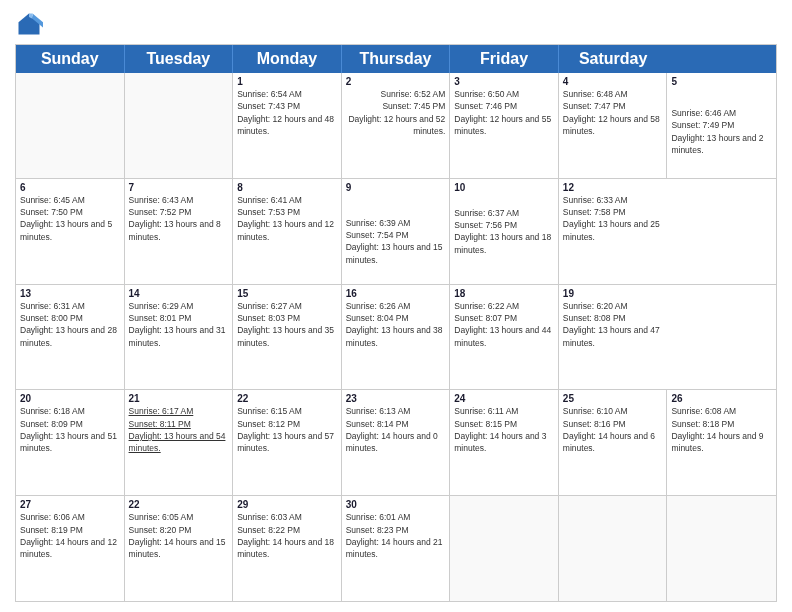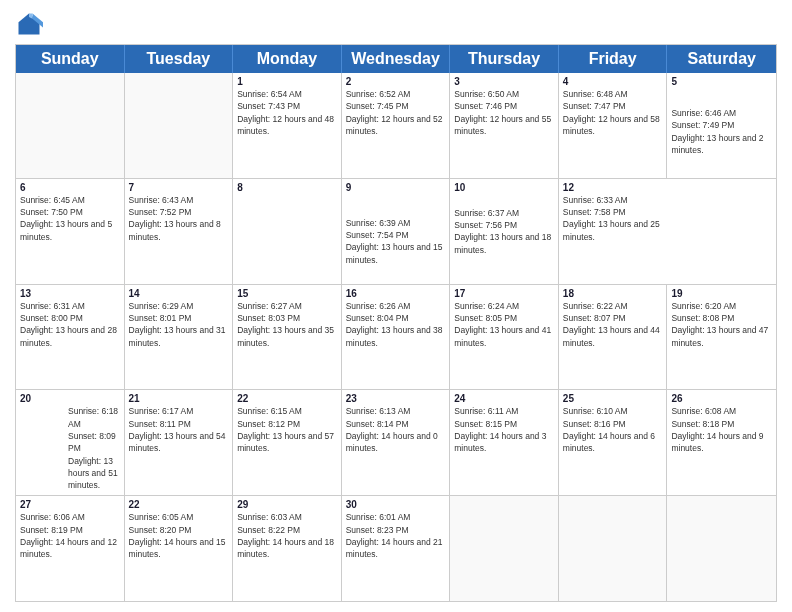--- a/index.html
+++ b/index.html
@@ -133,38 +133,37 @@
       <div class="main-title"></div>
       <div class="subtitle"></div>
     </div>
   </div>
 
   <div class="calendar">
     <div class="cal-header-row">
     <div class="cal-header-cell">Sunday</div>
         <div class="cal-header-cell">Tuesday</div>
         <div class="cal-header-cell">Monday</div>
-        <div class="cal-header-cell">Wednesday</div>
         <div class="cal-header-cell">Thursday</div>
         <div class="cal-header-cell">Friday</div>
         <div class="cal-header-cell">Saturday</div>
       </div>
     <div class="cal-body">
     <div class="cal-row">
           <div class="cal-cell empty"></div>
           <div class="cal-cell empty"></div>
           <div class="cal-cell">
             <div class="cell-day">1</div>
             <div class="cell-info" style="white-space: pre-line;">Sunrise: 6:54 AM
 Sunset: 7:43 PM
 Daylight: 12 hours and 48 minutes.</div>
           </div>
           <div class="cal-cell">
             <div class="cell-day">2</div>
-            <div class="cell-info" style="white-space: pre-line;">Sunrise: 6:52 AM
+            <div class="cell-info" style="white-space: pre-line; text-align: right;">Sunrise: 6:52 AM
 Sunset: 7:45 PM
 Daylight: 12 hours and 52 minutes.</div>
           </div>
           <div class="cal-cell">
             <div class="cell-day">3</div>
             <div class="cell-info" style="white-space: pre-line;">Sunrise: 6:50 AM
 Sunset: 7:46 PM
 Daylight: 12 hours and 55 minutes.</div>
           </div>
           <div class="cal-cell">
@@ -188,20 +187,23 @@
 Daylight: 13 hours and 5 minutes.</div>
           </div>
           <div class="cal-cell">
             <div class="cell-day">7</div>
             <div class="cell-info" style="white-space: pre-line;">Sunrise: 6:43 AM
 Sunset: 7:52 PM
 Daylight: 13 hours and 8 minutes.</div>
           </div>
           <div class="cal-cell">
             <div class="cell-day">8</div>
+            <div class="cell-info" style="white-space: pre-line;">Sunrise: 6:41 AM
+Sunset: 7:53 PM
+Daylight: 13 hours and 12 minutes.</div>
           </div>
           <div class="cal-cell">
             <div class="cell-day">9</div>
             <div class="cell-info" style="white-space: pre-line; margin-top: 24px;">Sunrise: 6:39 AM
 Sunset: 7:54 PM
 Daylight: 13 hours and 15 minutes.</div>
           </div>
           <div class="cal-cell">
             <div class="cell-day">10</div>
             <div class="cell-info" style="white-space: pre-line; margin-top: 14px;">Sunrise: 6:37 AM
@@ -234,48 +236,42 @@
 Sunset: 8:03 PM
 Daylight: 13 hours and 35 minutes.</div>
           </div>
           <div class="cal-cell">
             <div class="cell-day">16</div>
             <div class="cell-info" style="white-space: pre-line;">Sunrise: 6:26 AM
 Sunset: 8:04 PM
 Daylight: 13 hours and 38 minutes.</div>
           </div>
           <div class="cal-cell">
-            <div class="cell-day">17</div>
-            <div class="cell-info" style="white-space: pre-line;">Sunrise: 6:24 AM
-Sunset: 8:05 PM
-Daylight: 13 hours and 41 minutes.</div>
-          </div>
-          <div class="cal-cell">
             <div class="cell-day">18</div>
             <div class="cell-info" style="white-space: pre-line;">Sunrise: 6:22 AM
 Sunset: 8:07 PM
 Daylight: 13 hours and 44 minutes.</div>
           </div>
           <div class="cal-cell">
             <div class="cell-day">19</div>
             <div class="cell-info" style="white-space: pre-line;">Sunrise: 6:20 AM
 Sunset: 8:08 PM
 Daylight: 13 hours and 47 minutes.</div>
           </div>
         </div>
         <div class="cal-row">
           <div class="cal-cell">
             <div class="cell-day">20</div>
-            <div class="cell-info" style="white-space: pre-line; margin-left: 48px;">Sunrise: 6:18 AM
+            <div class="cell-info" style="white-space: pre-line;">Sunrise: 6:18 AM
 Sunset: 8:09 PM
 Daylight: 13 hours and 51 minutes.</div>
           </div>
           <div class="cal-cell">
             <div class="cell-day">21</div>
-            <div class="cell-info" style="white-space: pre-line;">Sunrise: 6:17 AM
+            <div class="cell-info" style="white-space: pre-line; text-decoration: underline;">Sunrise: 6:17 AM
 Sunset: 8:11 PM
 Daylight: 13 hours and 54 minutes.</div>
           </div>
           <div class="cal-cell">
             <div class="cell-day">22</div>
             <div class="cell-info" style="white-space: pre-line;">Sunrise: 6:15 AM
 Sunset: 8:12 PM
 Daylight: 13 hours and 57 minutes.</div>
           </div>
           <div class="cal-cell">

